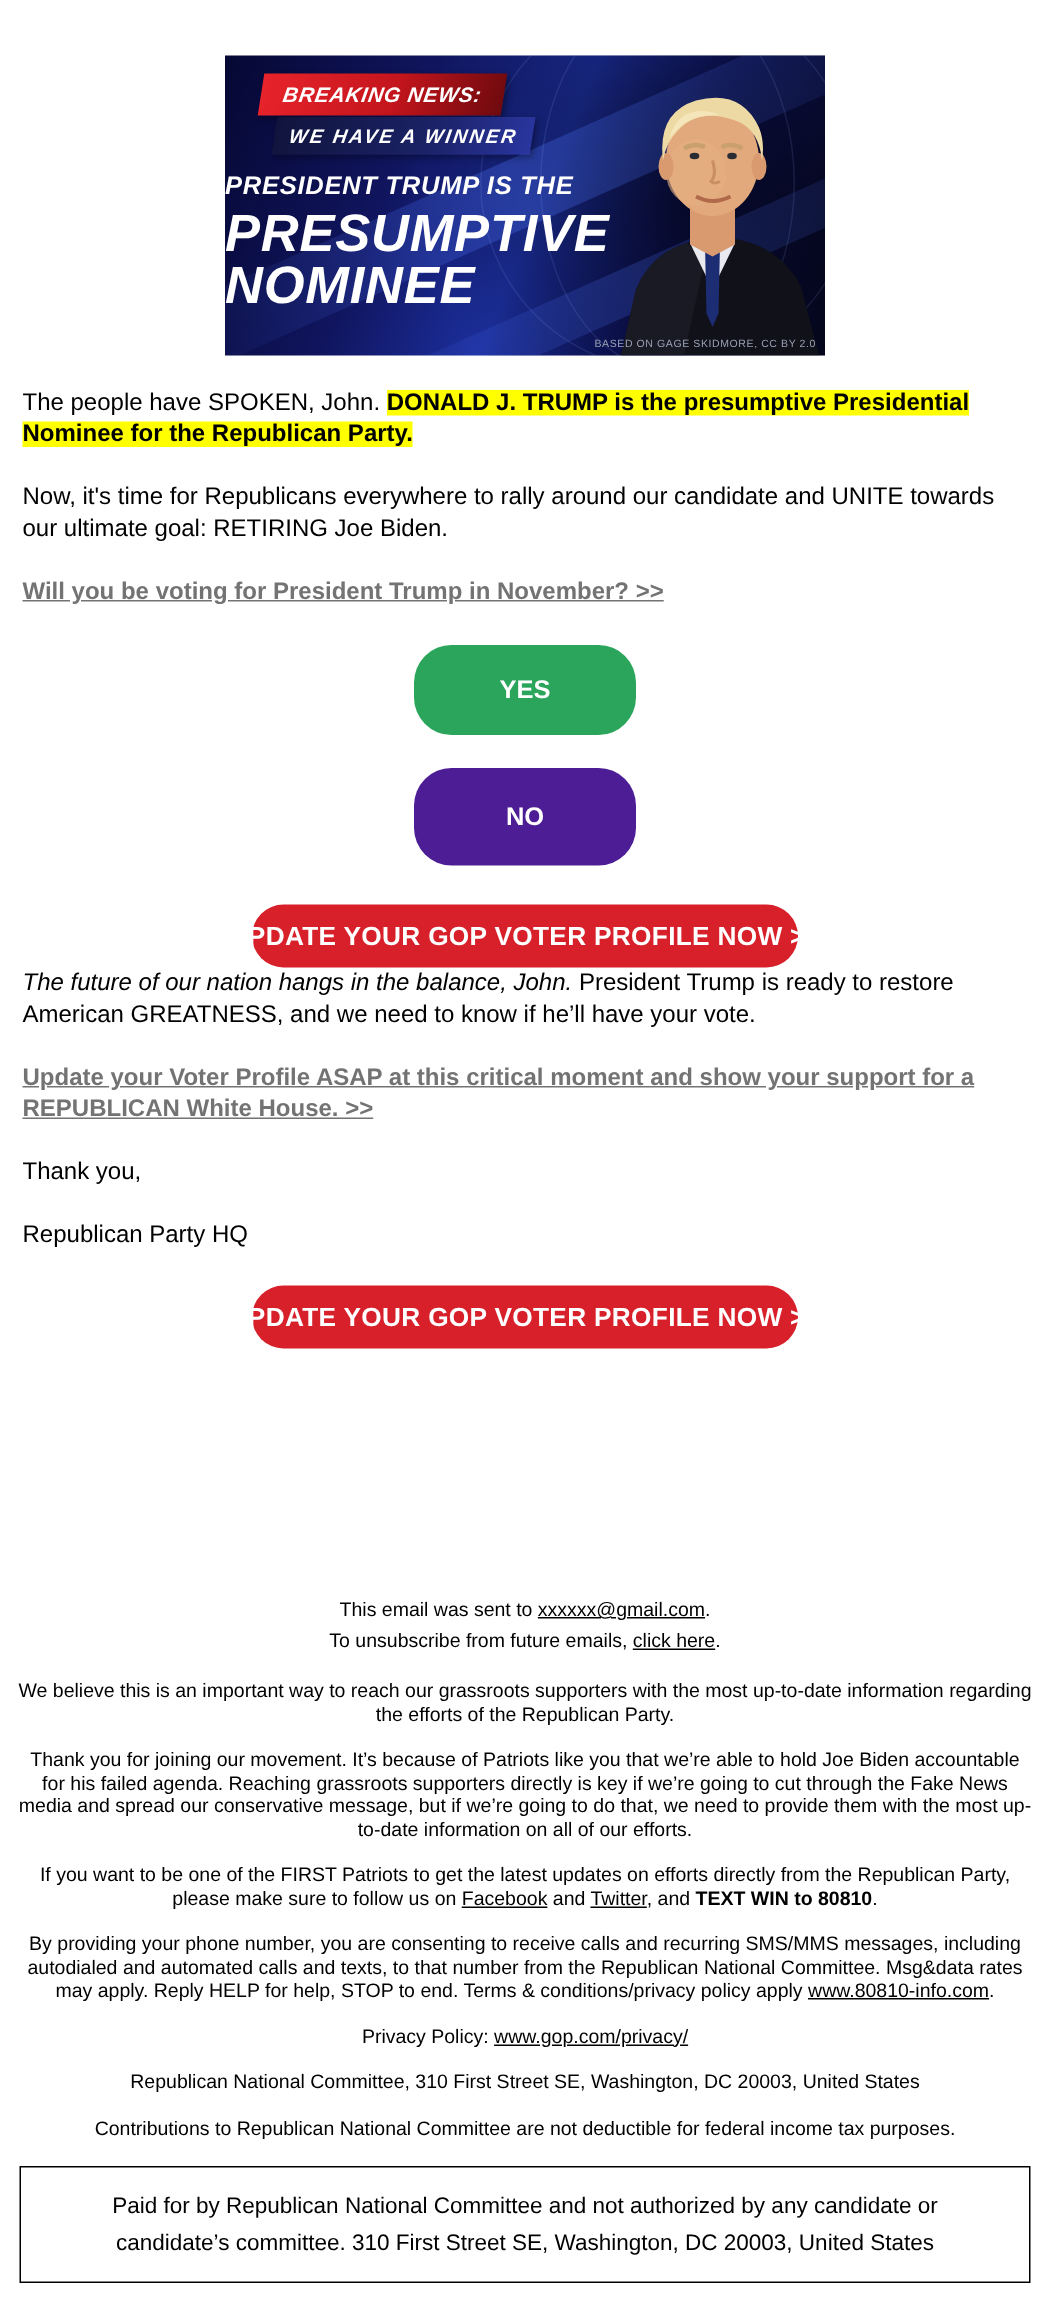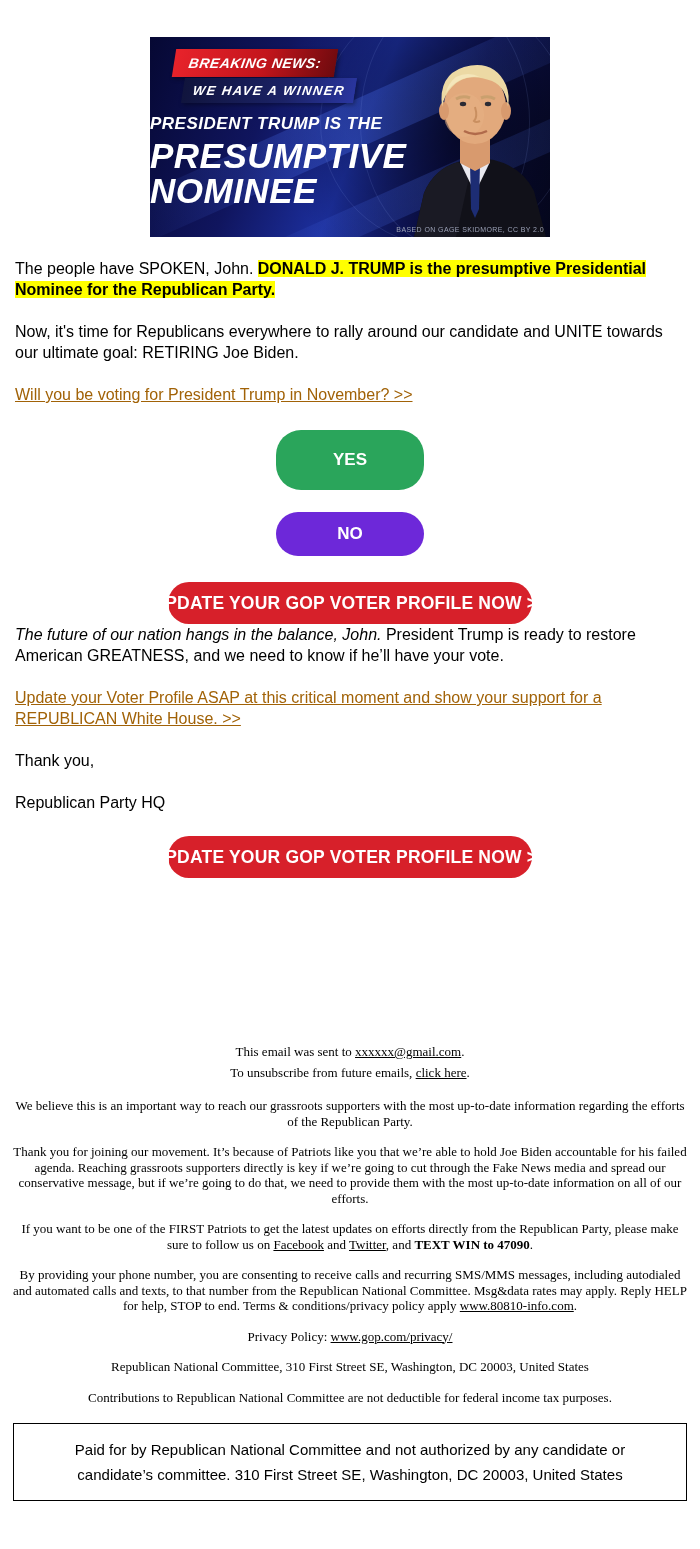--- a/index.html
+++ b/index.html
@@ -63,53 +63,53 @@
     position: absolute; bottom: 4px; right: 6px;
     font-size: 7px; color: #9aa0b5; letter-spacing: .4px; white-space: nowrap;
   }
   .trump { position: absolute; right: -4px; bottom: 0; }
 
   
   .content { margin: 21px 15px 4px 15px; font-size: 16px; line-height: 21px; }
   .content p { margin: 0 0 21px 0; }
   .hl { background: #ffff00; font-weight: bold; }
   a.biglink {
-    color: #a16207; font-weight: normal; text-decoration: underline; cursor: pointer;
+    color: #737373; font-weight: bold; text-decoration: underline; cursor: pointer;
     display: inline; 
   }
   .linkpara { margin: 0 0 21px 0; }
 
   
   .btn {
     display: flex; align-items: center; justify-content: center;
     color: #fff; font-weight: bold; border: none; cursor: pointer;
     font-family: "Liberation Sans", sans-serif;
   }
   .btn-yes {
     width: 148px; height: 60px; border-radius: 25px; background: #2aa55b;
     font-size: 17px; margin: 25px auto 0;
   }
   .btn-no {
-    width: 148px; height: 44px; border-radius: 25px; background: #6d28d9;
+    width: 148px; height: 65px; border-radius: 25px; background: #4c1d95;
     font-size: 17px; margin: 22px auto 0;
   }
   .btn-update {
     width: 364px; height: 42px; border-radius: 21px; background: #d7202a;
     font-size: 17.5px; margin: 26px auto 0; letter-spacing: .2px; white-space: nowrap;
   }
   .after-buttons { margin-top: 26px; }
   .btn-update.second { margin-top: 23px; }
 
   
   .footer {
     margin: 163px 12px 0 12px; text-align: center;
     font-size: 13px; line-height: 15.5px; color: #000;
   }
   .footer .sentline { line-height: 21px; }
-  .footer .block { margin-bottom: 15px; font-family: Liberation Serif, serif; }
+  .footer .block { margin-bottom: 15px; }
   .footer a.flink { color: #000; text-decoration: underline; cursor: pointer; font-weight: normal; }
   .footer b { font-weight: bold; }
 
   .paidbox {
     margin: 18px 13px 0 13px; border: 1px solid #000;
     padding: 13px 24px; text-align: center;
     font-size: 15px; line-height: 25px;
   }
   .tail { height: 22px; }
 </style>
@@ -197,21 +197,21 @@
 
   <div class="block">
     <div class="sentline"><span>This email was sent to </span><a class="flink">xxxxxx@gmail.com</a><span>.</span></div>
     <div class="sentline"><span>To unsubscribe from future emails, </span><a class="flink">click here</a><span>.</span></div>
   </div>
 
   <p class="block">We believe this is an important way to reach our grassroots supporters with the most up-to-date information regarding the efforts of the Republican Party.</p>
 
   <p class="block">Thank you for joining our movement. It’s because of Patriots like you that we’re able to hold Joe Biden accountable for his failed agenda. Reaching grassroots supporters directly is key if we’re going to cut through the Fake News media and spread our conservative message, but if we’re going to do that, we need to provide them with the most up-to-date information on all of our efforts.</p>
 
-  <p class="block"><span>If you want to be one of the FIRST Patriots to get the latest updates on efforts directly from the Republican Party, please make sure to follow us on </span><a class="flink">Facebook</a><span> and </span><a class="flink">Twitter</a><span>, and </span><b>TEXT WIN to 47090</b><span>.</span></p>
+  <p class="block"><span>If you want to be one of the FIRST Patriots to get the latest updates on efforts directly from the Republican Party, please make sure to follow us on </span><a class="flink">Facebook</a><span> and </span><a class="flink">Twitter</a><span>, and </span><b>TEXT WIN to 80810</b><span>.</span></p>
 
   <p class="block"><span>By providing your phone number, you are consenting to receive calls and recurring SMS/MMS messages, including autodialed and automated calls and texts, to that number from the Republican National Committee. Msg&amp;data rates may apply. Reply HELP for help, STOP to end. Terms &amp; conditions/privacy policy apply </span><a class="flink">www.80810-info.com</a><span>.</span></p>
 
   <p class="block"><span>Privacy Policy: </span><a class="flink">www.gop.com/privacy/</a></p>
 
   <p class="block">Republican National Committee, 310 First Street SE, Washington, DC 20003, United States</p>
 
   <p class="block">Contributions to Republican National Committee are not deductible for federal income tax purposes.</p>
 
 </div>

